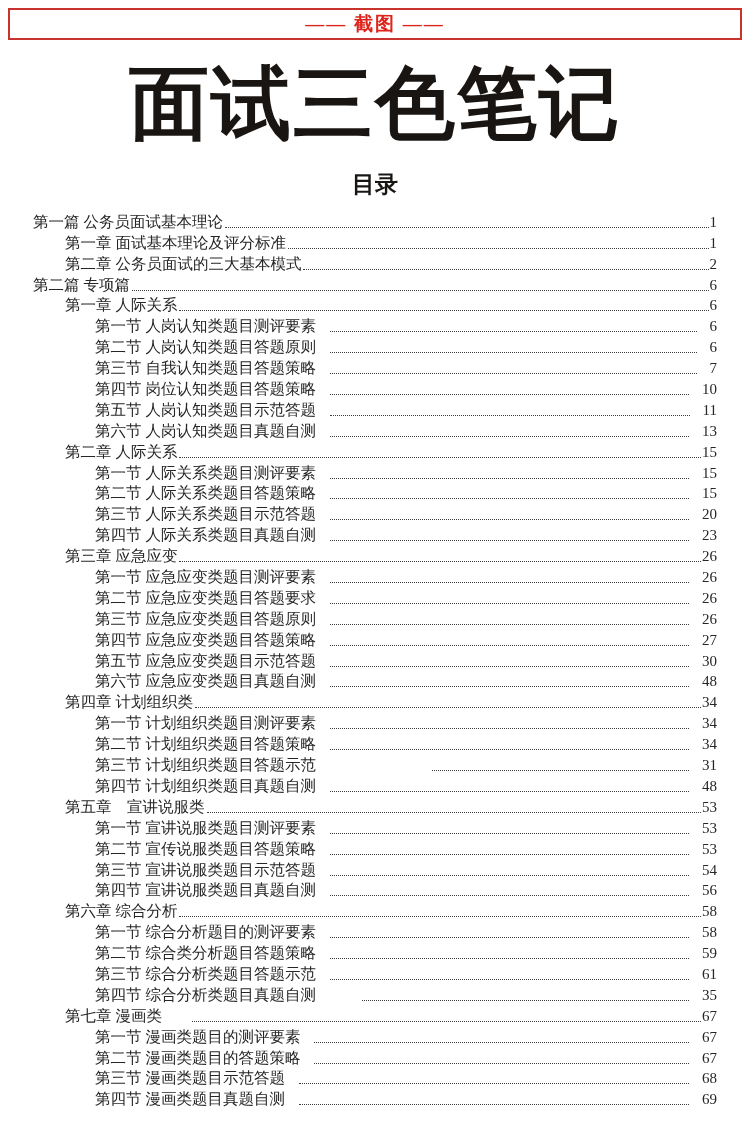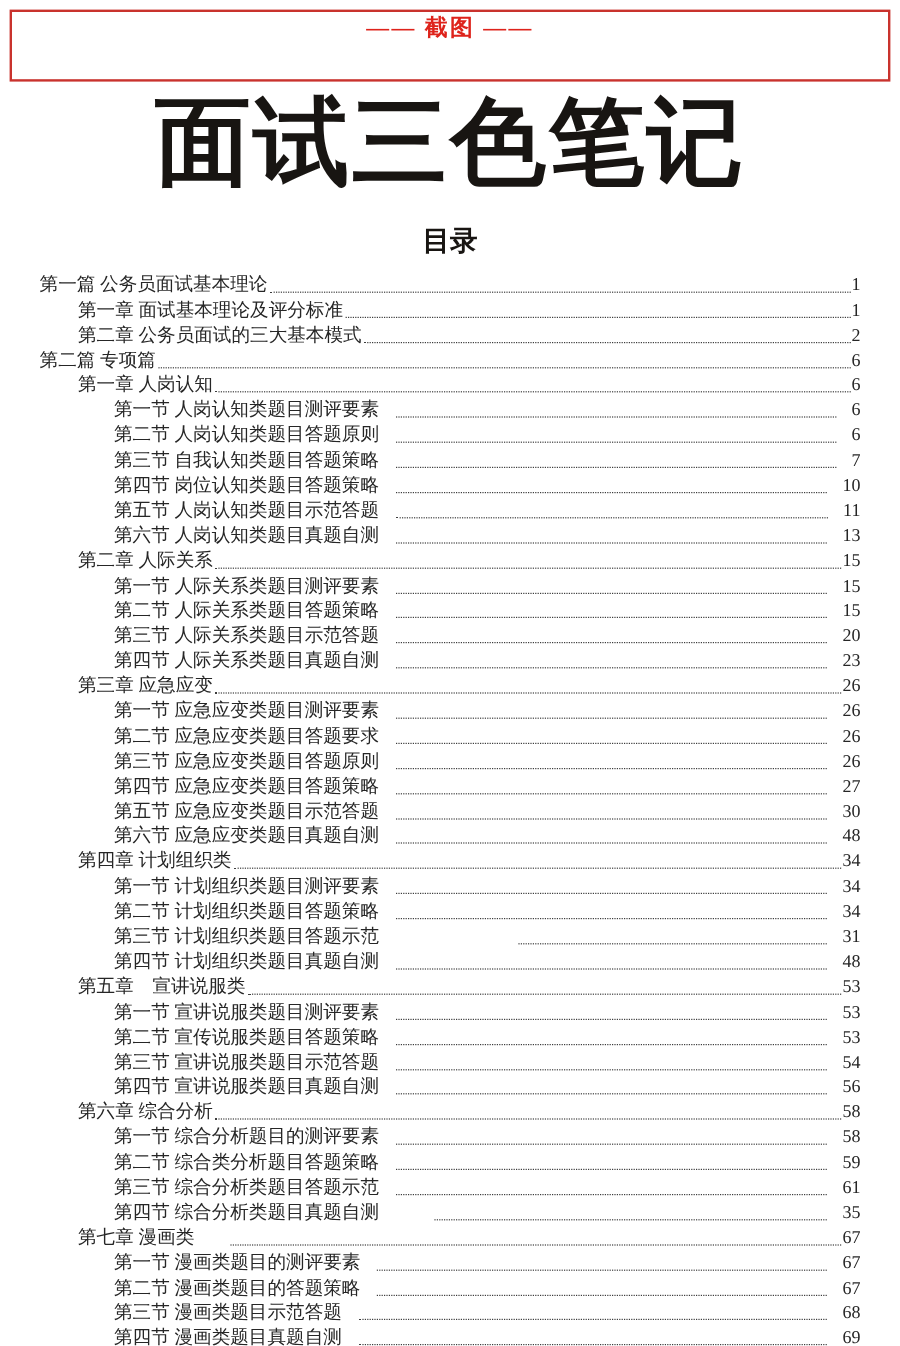--- a/index.html
+++ b/index.html
@@ -1,35 +1,35 @@
 <!DOCTYPE html>
 <html><head>
 <meta charset="utf-8">
 <style>
   * { margin:0; padding:0; box-sizing:border-box; }
   html,body { width:750px; height:1122px; background:#ffffff; overflow:hidden; }
   body { font-family:"Liberation Serif","DejaVu Serif",serif; color:#1f1f1f; }
 
   .banner {
     margin:8px 8px 0 8px;
-    height:60px;
+    height:32px;
     border:2px solid #c9322d;
-    display:flex; align-items:flex-start; justify-content:center;
+    display:flex; align-items:center; justify-content:center;
     background:#ffffff;
   }
   .banner-label {
     color:#de231b;
     font-weight:bold;
     font-size:19px;
     letter-spacing:2px;
     font-family:"Liberation Serif","DejaVu Serif",serif;
   }
 
   .doc-title {
-    margin-top:4px;
+    margin-top:16px;
     text-align:center;
     font-size:80px;
     line-height:96px;
     font-weight:bold;
     letter-spacing:2px;
     color:#181512;
     white-space:nowrap;
   }
 
   .toc-heading {
@@ -99,21 +99,21 @@
       <span class="toc-label">第二章 公务员面试的三大基本模式</span>
       <span class="leader"></span>
       <span class="toc-page">2</span>
     </div>
     <div class="toc-row lvl-1">
       <span class="toc-label">第二篇 专项篇</span>
       <span class="leader"></span>
       <span class="toc-page">6</span>
     </div>
     <div class="toc-row lvl-2">
-      <span class="toc-label">第一章 人岗认知</span>
+      <span class="toc-label">第一章 人际关系</span>
       <span class="leader"></span>
       <span class="toc-page">6</span>
     </div>
     <div class="toc-row lvl-3">
       <span class="toc-label">第一节 人岗认知类题目测评要素</span>
       <span class="leader"></span>
       <span class="toc-page">6</span>
     </div>
     <div class="toc-row lvl-3">
       <span class="toc-label">第二节 人岗认知类题目答题原则</span>

